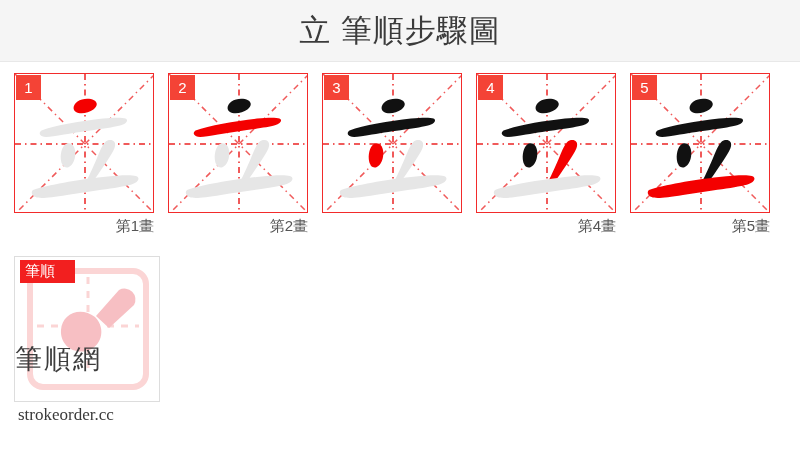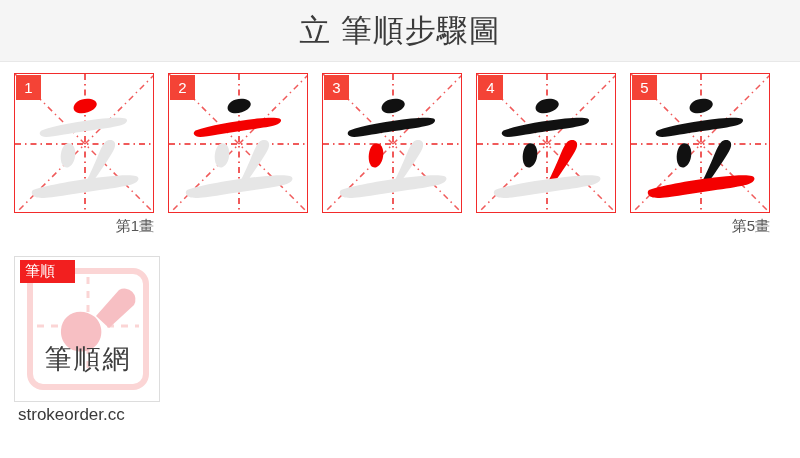--- a/index.html
+++ b/index.html
@@ -133,21 +133,20 @@
     left: 0;
     top: 0;
     width: 146px;
     height: 146px;
   }
   #logo-wordmark {
     position: absolute;
     left: 0;
     top: 84px;
     width: 146px;
-    text-align: center;
     font-size: 27px;
     color: #3d3d3d;
     letter-spacing: 2px;
     white-space: nowrap;
     z-index: 3;
   }
   #logo-badge {
     position: absolute;
     left: 5px;
     top: 3px;
@@ -158,21 +157,21 @@
     padding: 1px 20px 2px 5px;
     z-index: 6;
     white-space: nowrap;
   }
 
   
   #site-url {
     position: absolute;
     left: 18px;
     top: 405px;
-    font-family: Liberation Sans, sans-serif;
+    font-family: Liberation Serif, serif;
     font-size: 17px;
     color: #3a3a3a;
     letter-spacing: 0px;
     white-space: nowrap;
   }
 </style>
 </head>
 <body>
 
 <div id="header-band">
@@ -209,20 +208,21 @@
         </svg>
         <svg class="char-svg" viewBox="0 0 140 140">
           <path d="M62.5 27.5 C67 24.5 74.5 24.0 79.0 26.3 C83.0 28.3 82.6 32.6 78.4 35.6 C73.2 39.4 64.8 40.6 60.6 37.8 C57.2 35.5 58.3 30.3 62.5 27.5 Z" fill="#111111"></path>
           <path d="M26.5 56.5 C40 51.5 66 47.0 88 44.6 C99 43.4 107.5 43.3 110.5 44.6 C113.6 46.0 112.0 49.6 106.0 51.3 C96.0 54.1 70.0 57.0 49.0 60.6 C37.0 62.7 30.0 63.6 27.2 62.3 C24.2 60.9 23.9 58.5 26.5 56.5 Z" fill="#f40000"></path>
           <path d="M52.0 69.5 C56.2 68.3 59.6 71.4 60.2 77.3 C60.9 84.4 58.0 91.6 53.4 93.2 C49.6 94.5 46.3 91.0 45.8 85.2 C45.2 78.0 48.0 70.6 52.0 69.5 Z" fill="#e6e6e6"></path>
           <path d="M92.5 66.5 C97.5 65.0 101.0 67.4 100.0 72.2 C99.0 77.0 94.0 84.0 88.0 93.0 C82.5 101.2 77.5 108.5 74.6 112.4 L70.2 109.6 C73.0 104.2 77.6 94.5 81.6 85.0 C85.6 75.5 88.4 67.9 92.5 66.5 Z" fill="#e6e6e6"></path>
           <path d="M18.0 116.0 C33 110.8 62 106.0 88 103.0 C104 101.3 116 100.6 120.8 102.0 C125.2 103.3 124.2 107.6 117.8 110.0 C108.0 113.6 78.0 116.6 52.0 121.0 C34.0 124.0 24.5 124.8 20.6 123.1 C16.8 121.4 15.6 118.0 18.0 116.0 Z" fill="#e6e6e6"></path>
         </svg>
         <div class="step-badge">2</div>
       </div>
+      <div class="stroke-caption">第2畫</div>
     </div>
     <div class="stroke-cell" style="left: 308px;">
       <div class="stroke-box">
         <svg class="grid-svg" viewBox="0 0 140 140">
           <line x1="70" y1="0" x2="70" y2="140" stroke="#f05a5a" stroke-width="2" stroke-dasharray="6 4 1.5 4"></line>
           <line x1="0" y1="70" x2="140" y2="70" stroke="#f05a5a" stroke-width="2" stroke-dasharray="6 4 1.5 4"></line>
           <line x1="0" y1="0" x2="140" y2="140" stroke="#f05a5a" stroke-width="1.5" stroke-dasharray="6 4 1.5 4"></line>
           <line x1="140" y1="0" x2="0" y2="140" stroke="#f05a5a" stroke-width="1.5" stroke-dasharray="6 4 1.5 4"></line>
         </svg>
         <svg class="char-svg" viewBox="0 0 140 140">
@@ -245,20 +245,21 @@
         </svg>
         <svg class="char-svg" viewBox="0 0 140 140">
           <path d="M62.5 27.5 C67 24.5 74.5 24.0 79.0 26.3 C83.0 28.3 82.6 32.6 78.4 35.6 C73.2 39.4 64.8 40.6 60.6 37.8 C57.2 35.5 58.3 30.3 62.5 27.5 Z" fill="#111111"></path>
           <path d="M26.5 56.5 C40 51.5 66 47.0 88 44.6 C99 43.4 107.5 43.3 110.5 44.6 C113.6 46.0 112.0 49.6 106.0 51.3 C96.0 54.1 70.0 57.0 49.0 60.6 C37.0 62.7 30.0 63.6 27.2 62.3 C24.2 60.9 23.9 58.5 26.5 56.5 Z" fill="#111111"></path>
           <path d="M52.0 69.5 C56.2 68.3 59.6 71.4 60.2 77.3 C60.9 84.4 58.0 91.6 53.4 93.2 C49.6 94.5 46.3 91.0 45.8 85.2 C45.2 78.0 48.0 70.6 52.0 69.5 Z" fill="#111111"></path>
           <path d="M92.5 66.5 C97.5 65.0 101.0 67.4 100.0 72.2 C99.0 77.0 94.0 84.0 88.0 93.0 C82.5 101.2 77.5 108.5 74.6 112.4 L70.2 109.6 C73.0 104.2 77.6 94.5 81.6 85.0 C85.6 75.5 88.4 67.9 92.5 66.5 Z" fill="#f40000"></path>
           <path d="M18.0 116.0 C33 110.8 62 106.0 88 103.0 C104 101.3 116 100.6 120.8 102.0 C125.2 103.3 124.2 107.6 117.8 110.0 C108.0 113.6 78.0 116.6 52.0 121.0 C34.0 124.0 24.5 124.8 20.6 123.1 C16.8 121.4 15.6 118.0 18.0 116.0 Z" fill="#e6e6e6"></path>
         </svg>
         <div class="step-badge">4</div>
       </div>
+      <div class="stroke-caption">第4畫</div>
     </div>
     <div class="stroke-cell" style="left: 616px;">
       <div class="stroke-box">
         <svg class="grid-svg" viewBox="0 0 140 140">
           <line x1="70" y1="0" x2="70" y2="140" stroke="#f05a5a" stroke-width="2" stroke-dasharray="6 4 1.5 4"></line>
           <line x1="0" y1="70" x2="140" y2="70" stroke="#f05a5a" stroke-width="2" stroke-dasharray="6 4 1.5 4"></line>
           <line x1="0" y1="0" x2="140" y2="140" stroke="#f05a5a" stroke-width="1.5" stroke-dasharray="6 4 1.5 4"></line>
           <line x1="140" y1="0" x2="0" y2="140" stroke="#f05a5a" stroke-width="1.5" stroke-dasharray="6 4 1.5 4"></line>
         </svg>
         <svg class="char-svg" viewBox="0 0 140 140">

